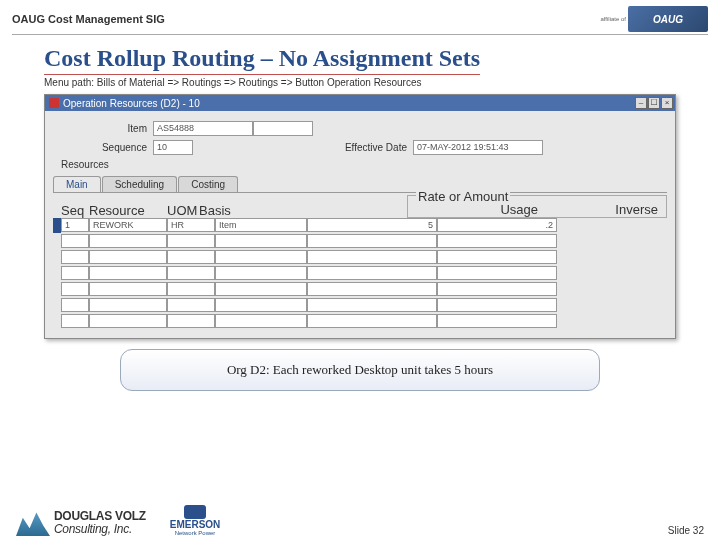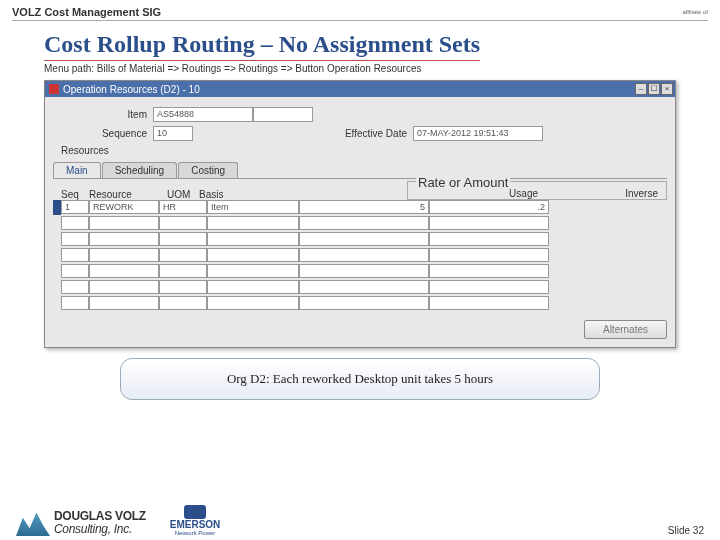--- a/index.html
+++ b/index.html
@@ -130,21 +130,21 @@
     display: inline-block;
     padding: 6px 4px 0 4px;
     margin-left: auto;
   }
   .table-header-row {
     display: flex;
     align-items: flex-end;
     margin-top: 2px;
     position: relative;
   }
-  .col { font-size: 10px; color: #333; }
+  .col { font-size: 13px; color: #333; }
   .c-seq { width: 28px; }
   .c-res { width: 78px; }
   .c-uom { width: 32px; }
   .c-basis { width: 92px; }
   .c-usage { width: 130px; text-align: right; padding-right: 4px; }
   .c-inv { width: 120px; text-align: right; padding-right: 4px; }
 
   .grid {
     border: none;
     background: #e8e8e8;
@@ -157,21 +157,21 @@
   .grid-cell {
     border: 1px solid #999;
     background: #fff;
     height: 14px;
     font-size: 9px;
     padding: 1px 3px;
     color: #555;
   }
   .gc-ind { width: 8px; background:#e8e8e8; border:none; }
   .gc-seq { width: 28px; }
-  .gc-res { width: 70px; }
+  .gc-res { width: 78px; }
   .gc-uom { width: 48px; }
   .gc-basis { width: 92px; }
   .gc-usage { width: 130px; text-align:right; }
   .gc-inv { width: 120px; text-align:right; }
 
   .active-ind {
     background: #2a4f8a !important;
   }
 
   .alt-button {
@@ -221,23 +221,24 @@
   .em-sub { font-size:6px; color:#2a4f8a; }
   .slide-num { font-size:10px; color:#333; }
   .resources-label { font-size:10px; margin:4px 0 2px 8px; }
 </style>
 </head>
 <body>
 
 
 
 <div class="header">
-  <span class="header-title">VOLZ Cost Management SIG</span>
+  <span class="header-title">OAUG Cost Management SIG</span>
   <div class="oaug-logo">
     <div style="font-size:6px;color:#666;text-align:right;line-height:1">affiliate of</div>
+    <div class="oaug-logo-img">OAUG</div>
   </div>
 </div>
 <hr class="hr1">
 
 <h1 class="slide-title">Cost Rollup Routing – No Assignment Sets</h1>
 <div class="menu-path">Menu path:  Bills of Material =&gt; Routings =&gt; Routings =&gt; Button Operation Resources</div>
 
 <div class="oracle-window">
   <div class="ow-titlebar">
     <div class="ow-titlebar-left">
@@ -346,23 +347,20 @@
           <div class="gc-ind"></div>
           <div class="grid-cell gc-seq"></div>
           <div class="grid-cell gc-res"></div>
           <div class="grid-cell gc-uom"></div>
           <div class="grid-cell gc-basis"></div>
           <div class="grid-cell gc-usage"></div>
           <div class="grid-cell gc-inv"></div>
         </div>
     </div>
 
-    <div style="overflow:hidden">
-      <button class="alt-button">Alternates</button>
-    </div>
   </div>
 </div>
 
 <div class="callout">Org D2:  Each reworked Desktop unit takes 5 hours</div>
 
 <div class="footer">
   <div class="footer-logos">
     <div class="logo-dvc">
       <div class="dvc-m"></div>
       <div class="dvc-txt">

